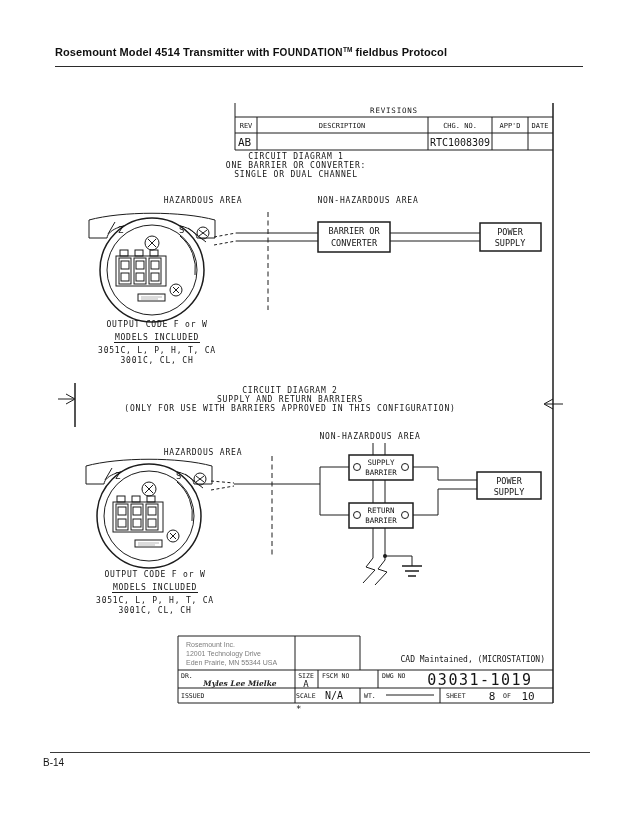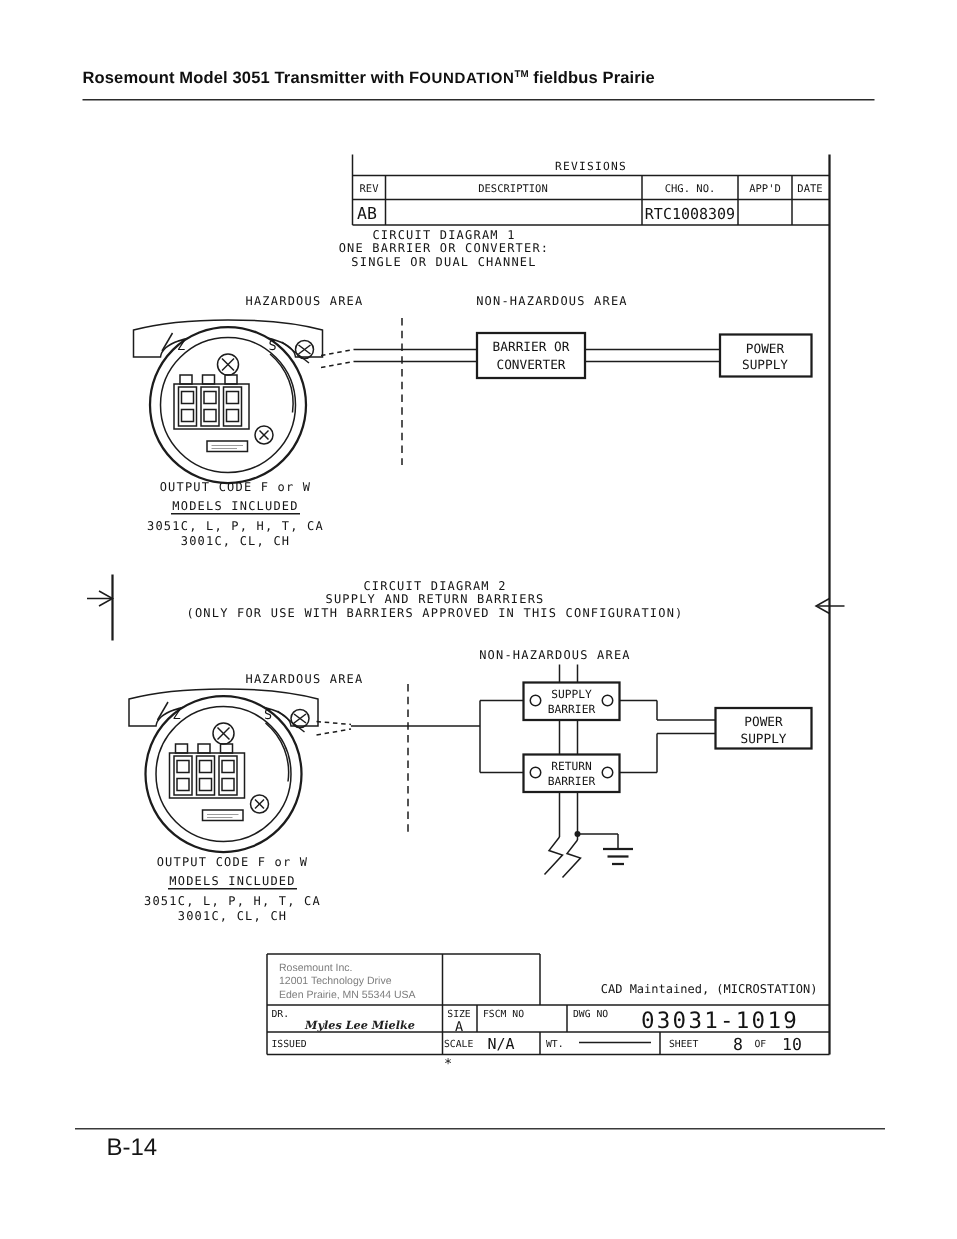--- a/index.html
+++ b/index.html
@@ -4,40 +4,40 @@
 <style>
   html,body{margin:0;padding:0;background:#e8e8e8;}
   .page{width:638px;height:826px;background:#ffffff;position:relative;overflow:hidden;
         font-family:"Liberation Sans",sans-serif;}
   .hdr{position:absolute;left:55px;top:46px;font-weight:bold;font-size:11px;color:#101010;
        letter-spacing:.1px;white-space:nowrap;}
   .hdr .brand-rest{font-size:10px;letter-spacing:.4px;}
   .hdr .tm{font-size:6.5px;position:relative;top:-4px;letter-spacing:0;}
   .rule-top{position:absolute;left:55px;top:66px;width:528px;height:1px;background:#2b2b2b;}
   .rule-bot{position:absolute;left:50px;top:752px;width:540px;height:1px;background:#3a3a3a;}
-  .pgnum{position:absolute;left:71px;top:757px;font-size:16px;color:#151515;text-align:center;}
+  .pgnum{position:absolute;left:43px;top:757px;font-size:10px;color:#151515;text-align:center;}
   svg{position:absolute;left:0;top:0;}
   .k{stroke:#1c1c1c;fill:none;stroke-width:1;}
   .kw{stroke-width:1.5;}
   .wf{fill:#ffffff;}
   .dsh{stroke-dasharray:5 3.5;}
   .dsh2{stroke-dasharray:3 2.5;}
   .m{font-family:"DejaVu Sans Mono",monospace;fill:#141414;}
   .cad{letter-spacing:.8px;}
   .sans{font-family:"Liberation Sans",sans-serif;}
   .gray{fill:#7d7d7d;}
   .sig{font-family:"DejaVu Serif",serif;font-style:italic;font-weight:bold;fill:#222;}
 </style>
 </head>
 <body>
 
 <div class="page">
 
   <div class="hdr">
-    <span>Rosemount Model 3051 Transmitter with </span><span>F</span><span class="brand-rest">OUNDATION</span><span class="tm">TM</span><span> fieldbus Prairie</span>
+    <span>Rosemount Model 4514 Transmitter with </span><span>F</span><span class="brand-rest">OUNDATION</span><span class="tm">TM</span><span> fieldbus Protocol</span>
   </div>
   <div class="rule-top"></div>
   <div class="rule-bot"></div>
   <div class="pgnum">B-14</div>
 
   <svg width="638" height="826" viewBox="0 0 638 826">
 
     <defs>
       <g id="xmtr">
 

